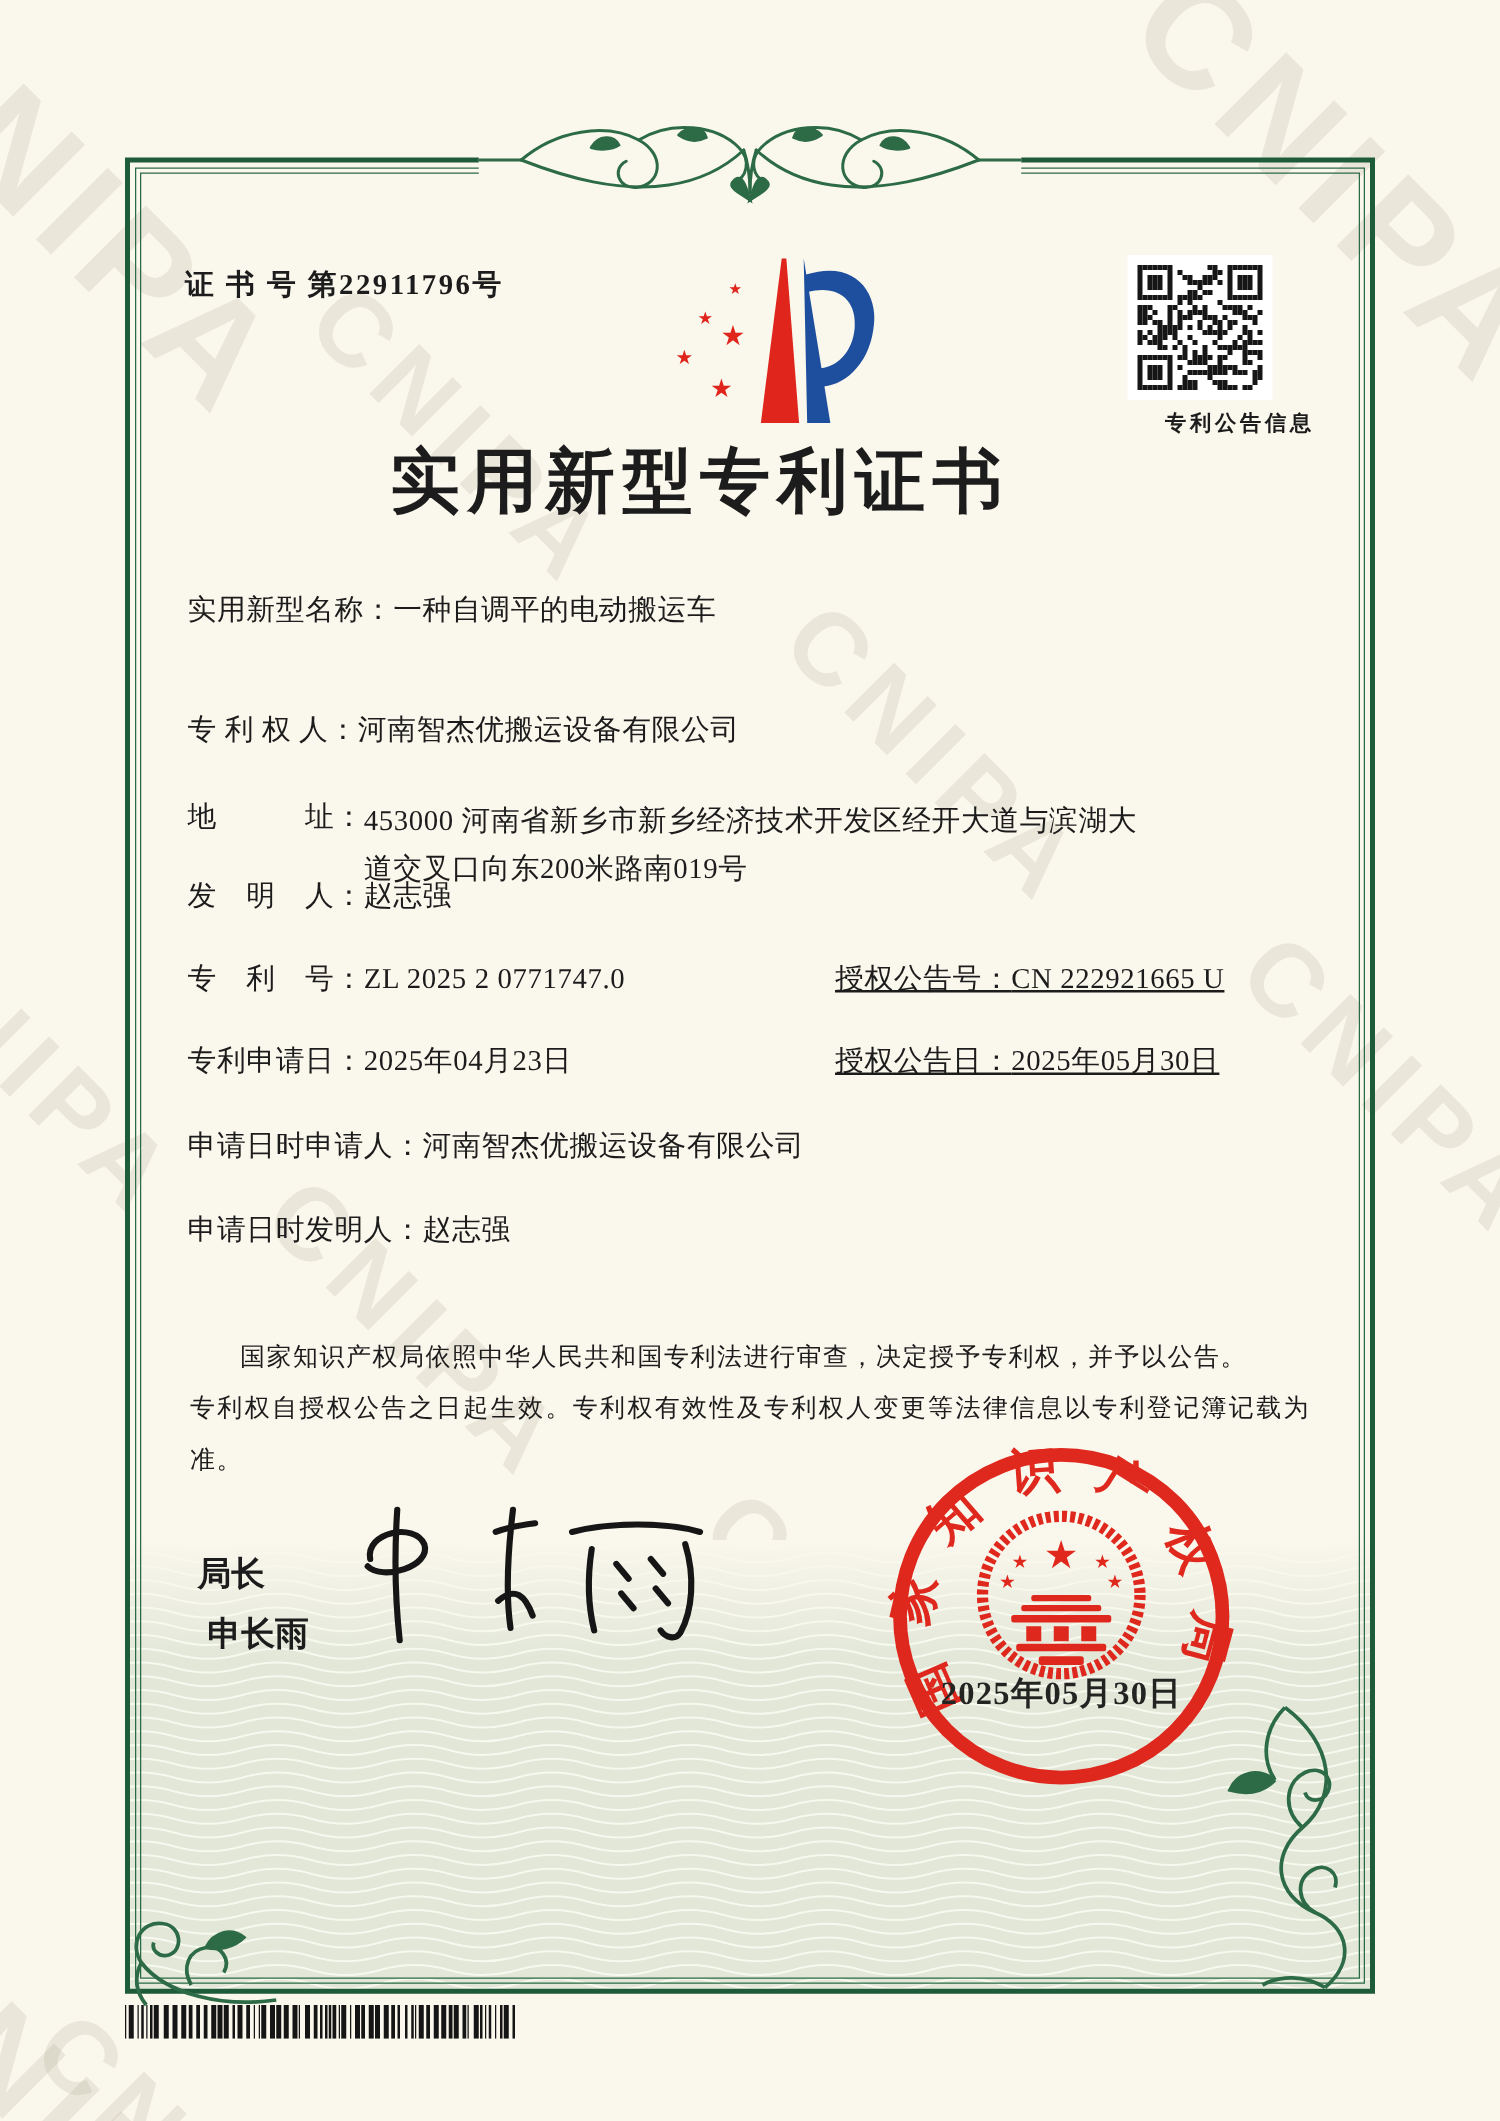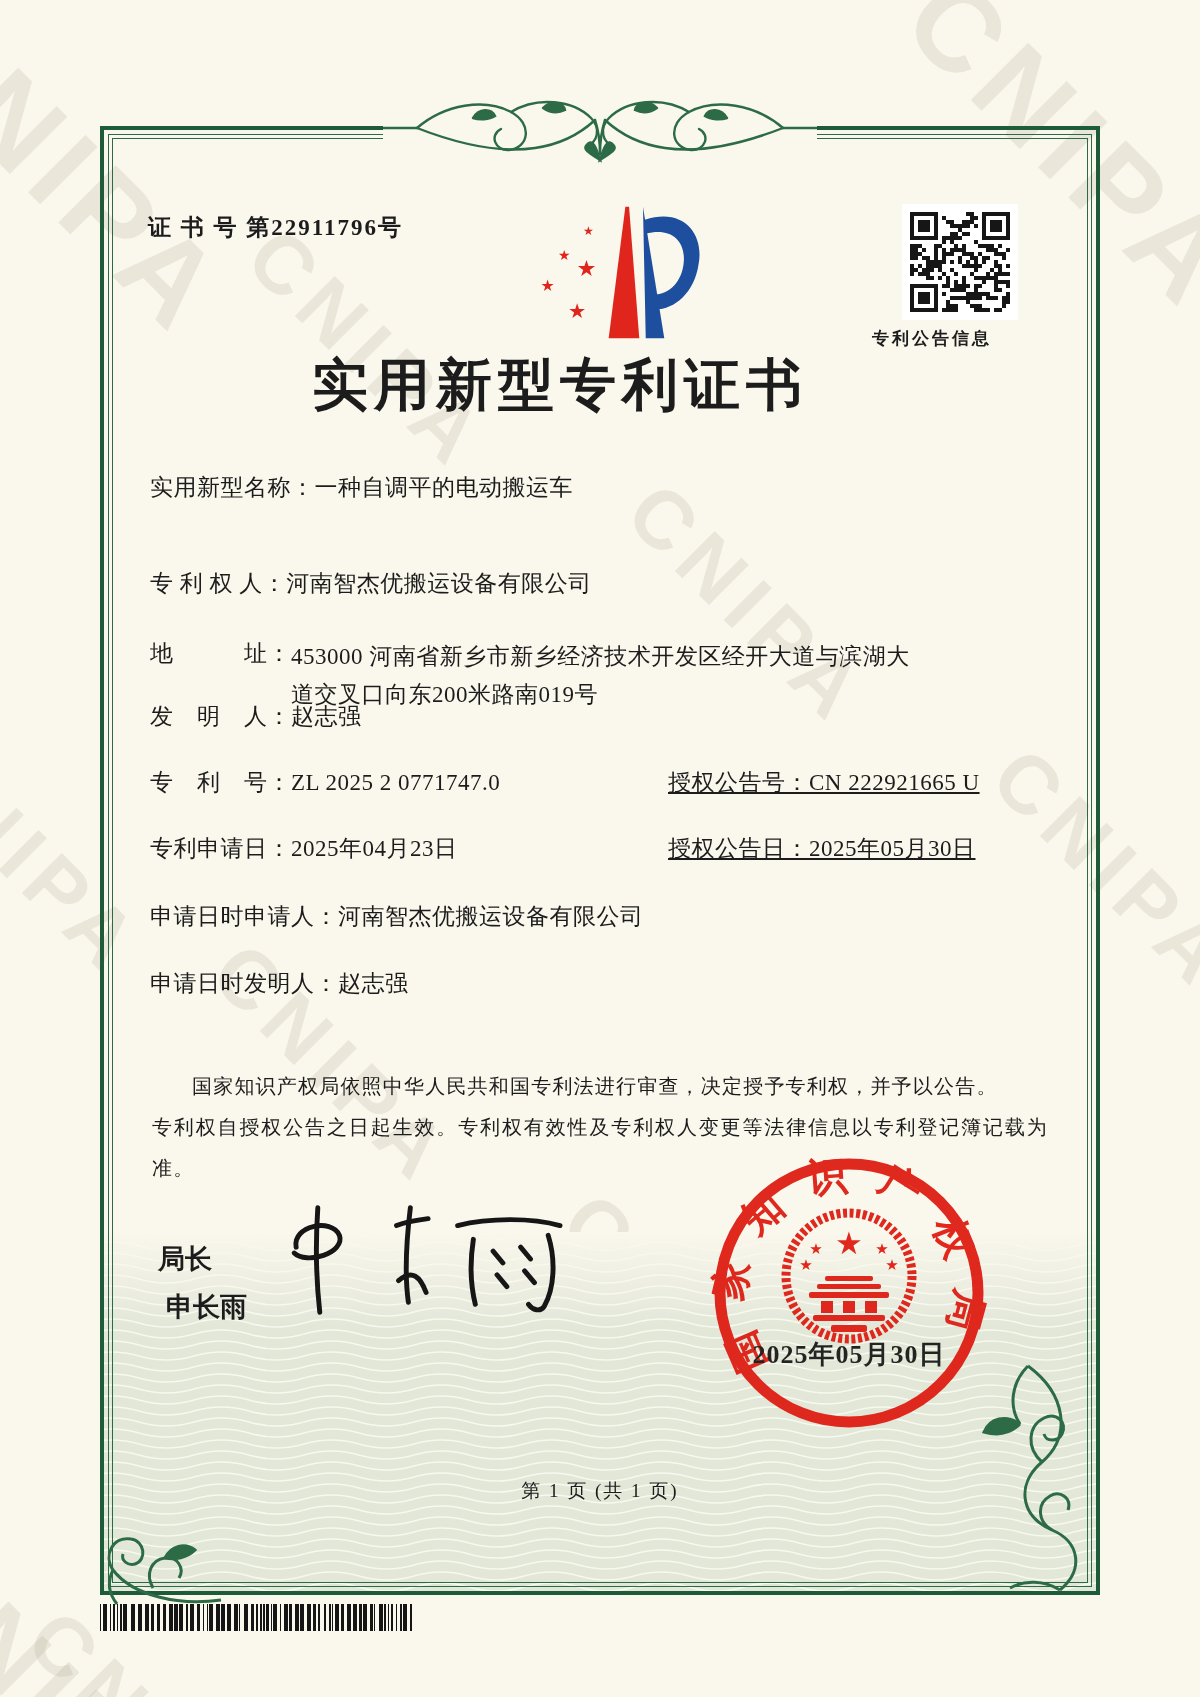--- a/index.html
+++ b/index.html
@@ -26,21 +26,21 @@
   .orn-br{left:948px;top:1362px;width:150px;height:230px;}
   .orn-bl{left:93px;top:1528px;width:132px;height:80px;}
   .orn svg{width:100%;height:100%;display:block;}
   
   .certno{position:absolute;left:148px;top:212px;font-size:23px;letter-spacing:2px;z-index:3;font-weight:bold;}
   .logo{position:absolute;left:516px;top:203px;width:190px;height:145px;z-index:3;}
   .qr{position:absolute;left:902px;top:204px;background:#fff;padding:8px;display:inline-grid;
       grid-template-columns:repeat(25,4px);grid-auto-rows:4px;z-index:3;}
   .qr i{display:block;width:4px;height:4px;}
   .qr i.on{background:#161616;}
-  .qr-label{position:absolute;left:872px;top:327px;width:180px;text-align:left;font-size:17px;
+  .qr-label{position:absolute;left:872px;top:327px;width:180px;text-align:right;font-size:17px;
             letter-spacing:3px;font-weight:bold;z-index:3;}
   .title{position:absolute;left:160px;top:348px;width:800px;margin:0;text-align:center;font-size:56px;
          font-weight:900;letter-spacing:6px;z-index:3;}
   
   .row{position:absolute;left:150px;width:930px;font-size:23px;letter-spacing:.5px;z-index:3;}
   .row .col2{position:absolute;left:518px;top:0;text-decoration:underline;}
   .addr-wrap{display:flex;}
   .addr-val{width:632px;line-height:38px;}
   .statement{position:absolute;left:152px;top:1066px;width:896px;font-size:20px;letter-spacing:1.2px;
              line-height:41px;z-index:3;}
@@ -866,21 +866,20 @@
       <rect x="103" y="142" width="80" height="6" rx="2"></rect>
       <rect x="115" y="151" width="12" height="12"></rect>
       <rect x="137" y="151" width="12" height="12"></rect>
       <rect x="159" y="151" width="12" height="12"></rect>
       <rect x="107" y="165" width="72" height="6" rx="2"></rect>
       <rect x="125" y="175" width="36" height="7" rx="2"></rect>
     </g>
     <text class="seal-date" x="143" y="213" text-anchor="middle">2025年05月30日</text>
   </svg>
 
-  <div class="page-footer">第 1 页 (共 1 页)</div>
   <div class="barcode">
       <i style="width:1.4px;margin-right:1.2px"></i>
       <i style="width:4px;margin-right:3.2px"></i>
       <i style="width:1.4px;margin-right:2.2px"></i>
       <i style="width:1.4px;margin-right:2.2px"></i>
       <i style="width:1.4px;margin-right:1.2px"></i>
       <i style="width:2.7px;margin-right:1.2px"></i>
       <i style="width:4px;margin-right:3.2px"></i>
       <i style="width:4px;margin-right:3.2px"></i>
       <i style="width:4px;margin-right:3.2px"></i>

